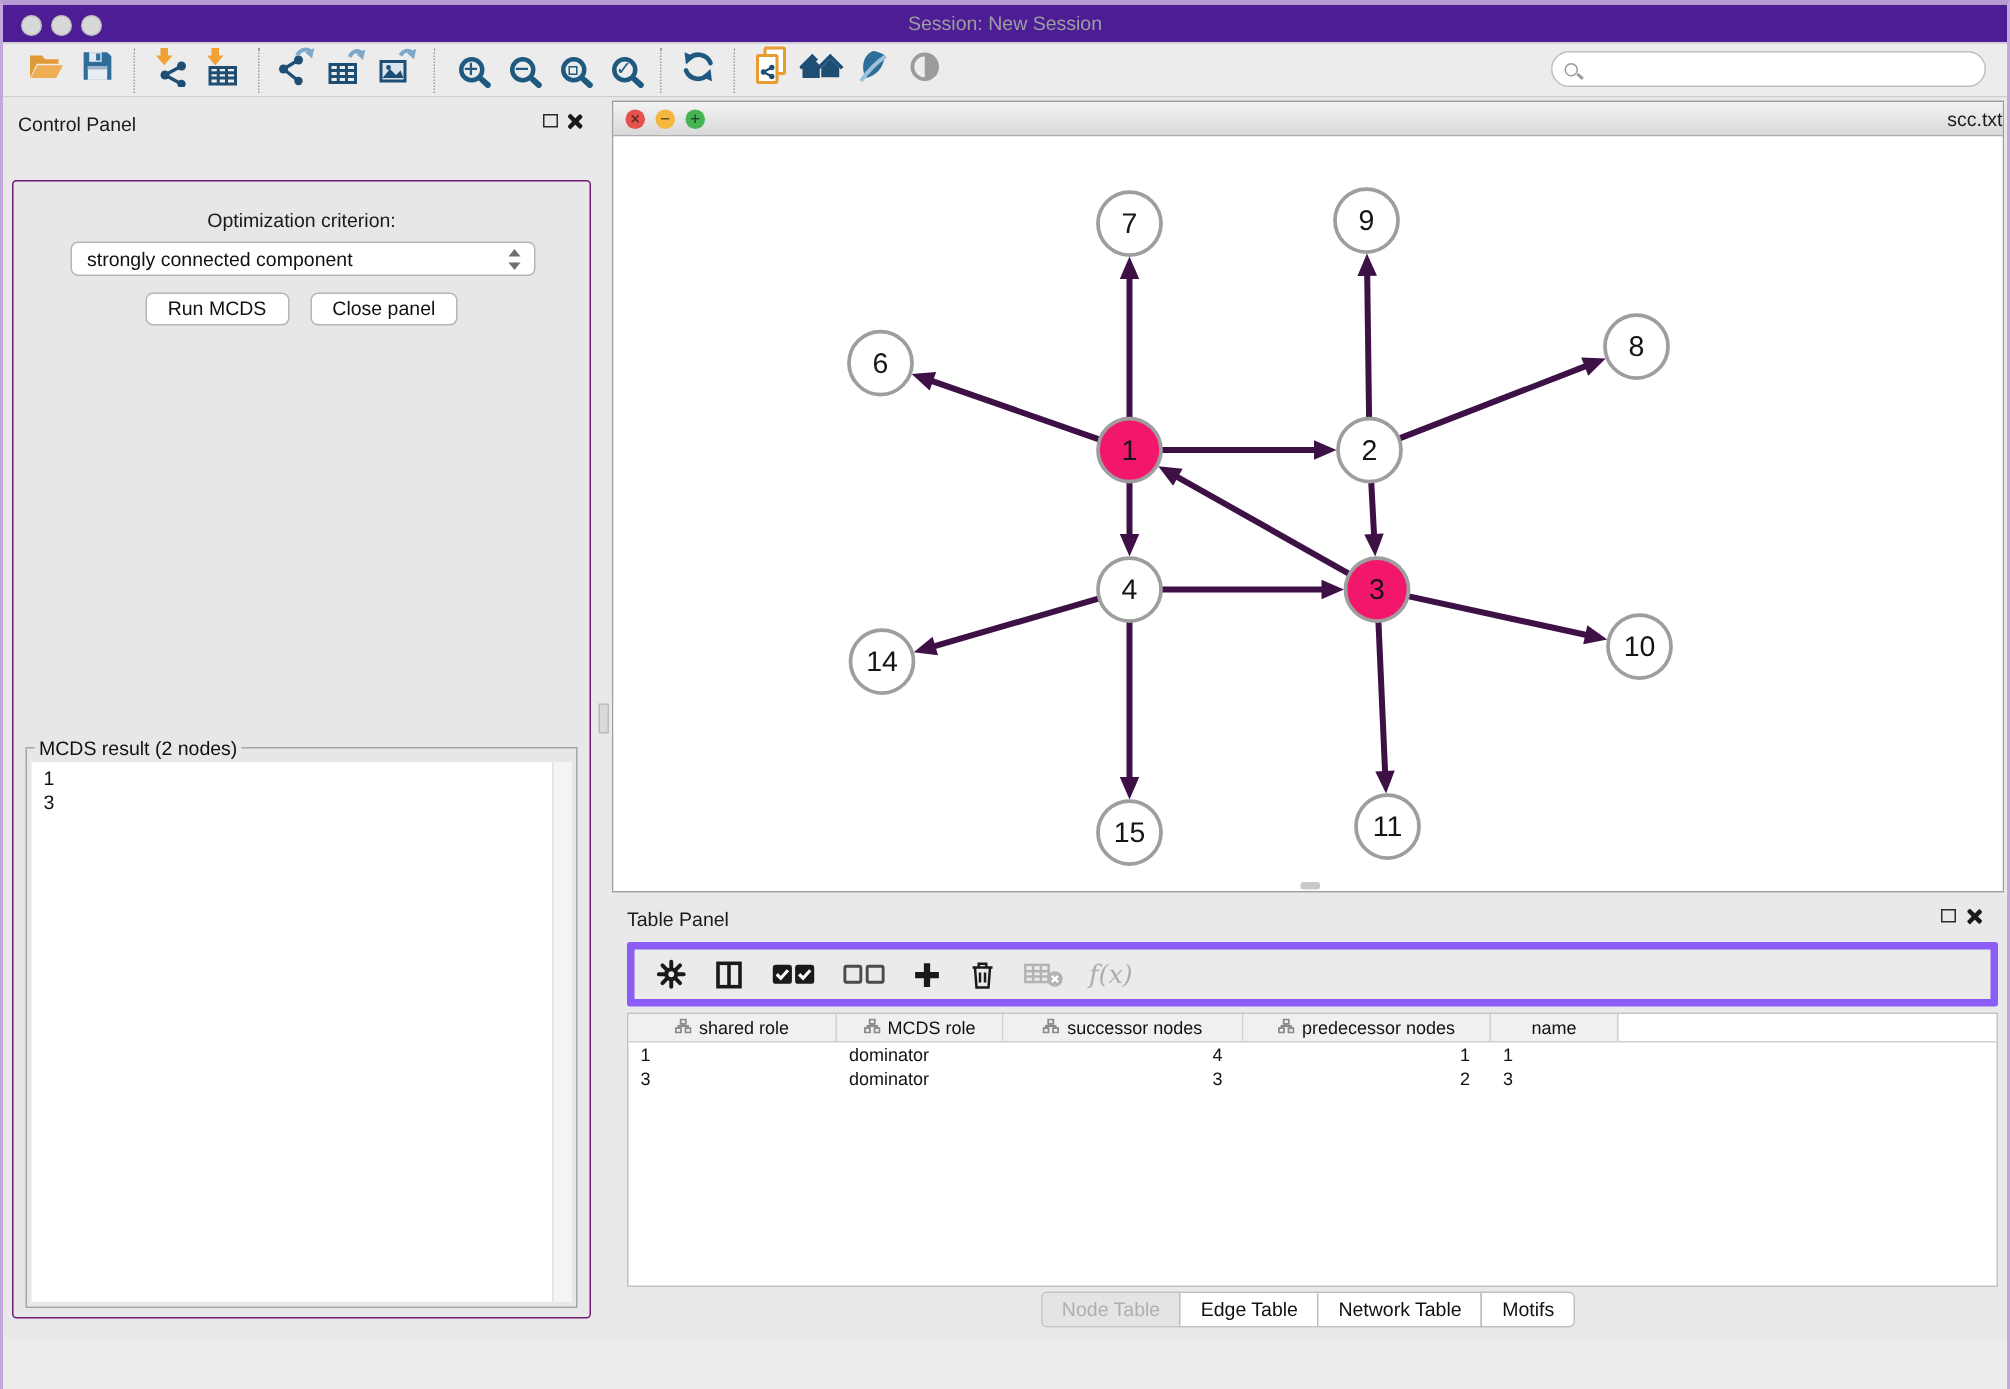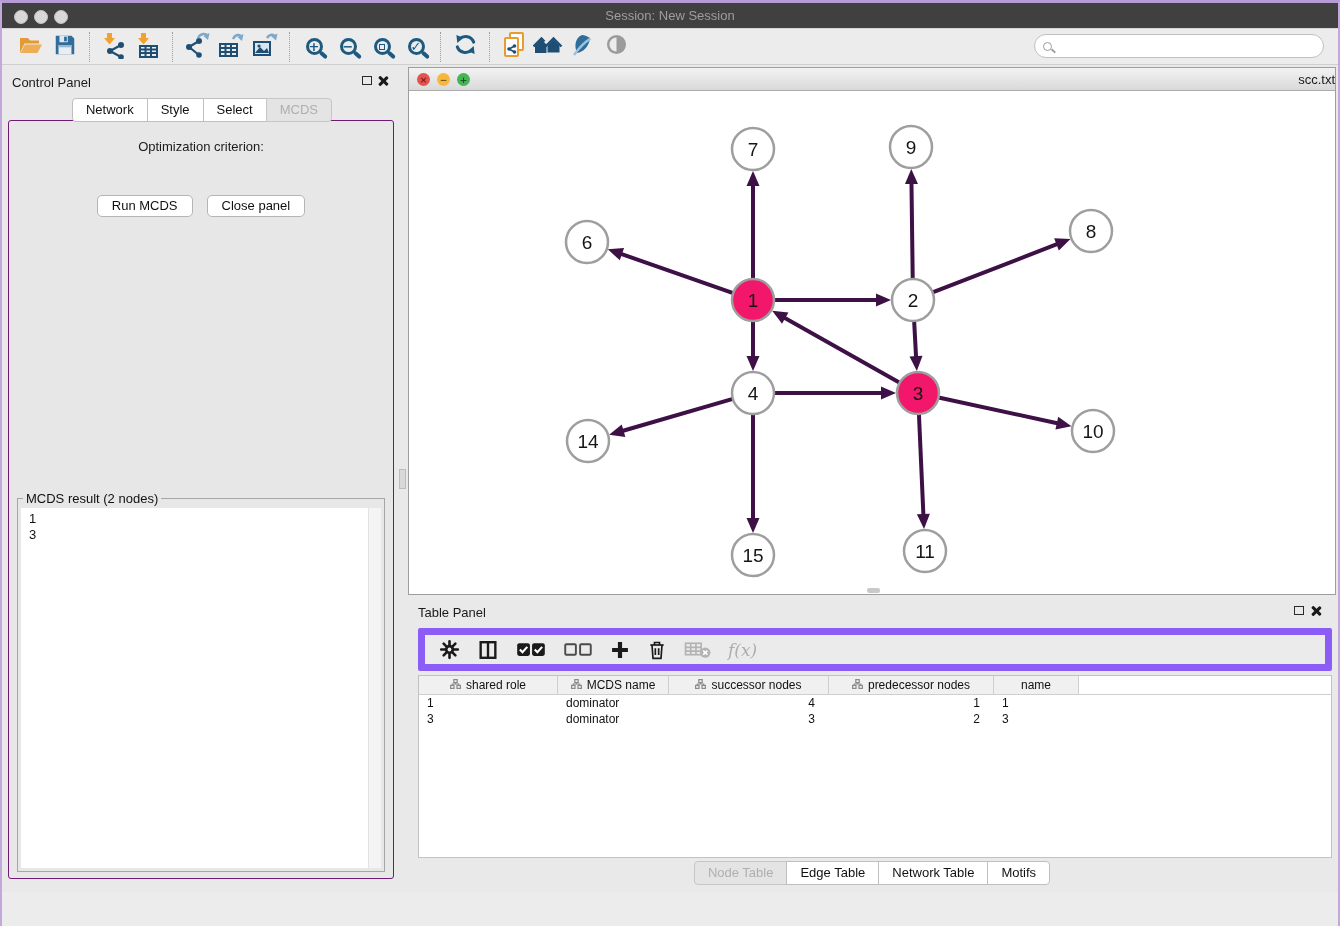--- a/index.html
+++ b/index.html
@@ -3,21 +3,21 @@
 <meta charset="utf-8">
 <style>
   * { margin:0; padding:0; box-sizing:border-box; }
   body { font-family:"Liberation Sans",sans-serif; background:#888; }
   .window {
     position:relative; width:1340px; height:926px; background:#ECECEC;
     border-top:3px solid #B79BD4; border-left:2px solid #C3A9DB; border-right:2px solid #C3A9DB;
     overflow:hidden; font-family:"Liberation Sans",sans-serif;
   }
   
-  .titlebar { position:absolute; left:0; top:0; right:0; height:26px; background:#404040; border-bottom:1px solid #D6D6D6; }
+  .titlebar { position:absolute; left:0; top:0; right:0; height:26px; background:#4c1d95; border-bottom:1px solid #D6D6D6; }
   .tl-dot { position:absolute; top:7px; width:14px; height:14px; border-radius:50%; background:#D8D8D8; border:1px solid #C2C2C2; }
   .titlebar .t1{left:12px}.titlebar .t2{left:32px}.titlebar .t3{left:52px}
   .win-title { position:absolute; left:0; right:0; top:5px; text-align:center; font-size:13px; color:#9E9E9E; }
   
   .toolbar { position:absolute; left:0; top:26px; right:0; height:36px; background:#ECECEC; border-bottom:1px solid #CFCFCF; display:flex; align-items:center; padding-left:12px; }
   .tb-btn { width:34px; height:32px; display:flex; align-items:center; justify-content:center; }
   .tb-sep { width:1px; height:30px; border-left:1px dotted #9E9E9E; margin:0 7px; }
   .mag { position:relative; width:17px; height:17px; border:3px solid #1E5A80; border-radius:50%; color:#1E5A80; display:flex; align-items:center; justify-content:center; font:700 13px "DejaVu Sans",sans-serif; line-height:1; }
   .mag::after { content:""; position:absolute; width:9px; height:3.5px; background:#1E5A80; border-radius:2px; right:-8px; bottom:-4px; transform:rotate(42deg); }
   .mag .sq { width:6px; height:6px; border:1.6px solid #1E5A80; }
@@ -56,21 +56,21 @@
   
   .net-window { position:absolute; left:406px; top:2px; width:928px; height:528px; background:#FFF; border:1px solid #9E9E9E; }
   .net-titlebar { position:absolute; left:0; right:0; top:0; height:23px; background:linear-gradient(#F3F3F3,#D9D9D9); border-bottom:1px solid #ACACAC; }
   .nt-dot { position:absolute; top:5px; width:13px; height:13px; border-radius:50%; display:flex; align-items:center; justify-content:center; font:700 9px "DejaVu Sans",sans-serif; color:rgba(0,0,0,.55); }
   .net-title { position:absolute; left:0; right:0; top:4px; text-align:right; font-size:13px; color:#1A1A1A; }
   .net-canvas { position:absolute; left:0; right:0; top:23px; bottom:0; background:#FFF; }
   .net-hscroll { position:absolute; left:458px; bottom:1px; width:13px; height:5px; background:#C9C9C9; border-radius:2px; }
   
   .table-panel { position:absolute; left:406px; top:534px; width:928px; bottom:0; }
   .tp-title { position:absolute; left:10px; top:6px; font-size:13px; color:#1A1A1A; }
-  .tp-toolbar { position:absolute; left:10px; right:4px; top:29px; height:43px; background:#EBEBEB; border:7px solid #8b5cf6; border-radius:2px; display:flex; align-items:center; gap:17px; padding-left:14px;text-align:right; }
+  .tp-toolbar { position:absolute; left:10px; right:4px; top:29px; height:43px; background:#EBEBEB; border:5px solid #8b5cf6; border-radius:2px; display:flex; align-items:center; gap:17px; padding-left:14px;text-align:right; }
   .tp-toolbar .ticon { display:flex; align-items:center; justify-content:center; }
   .fx { font:italic 17px "DejaVu Serif",serif; color:#ADADAD; }
   .data-table { position:absolute; left:10px; right:4px; top:76px; height:183px; background:#FFF; border:1px solid #C2C2C2; overflow:hidden; }
   .thead { display:flex; height:19px; border-bottom:1px solid #CFCFCF; }
   .th { background:#F0F0F0; border-right:1px solid #CFCFCF; display:flex; align-items:center; justify-content:center; gap:5px; font-size:12px; color:#111; }
   .trow { display:flex; height:16px; font-size:12px; color:#111; }
   .td { overflow:hidden; white-space:nowrap; padding-top:1px; }
   .td.left { text-align:left; padding-left:8px; }
   .td.right { text-align:right; padding-right:14px; }
   .tp-tabs { position:absolute; left:0; right:0; bottom:7px; display:flex; justify-content:center; }
@@ -224,28 +224,26 @@
       <input value="" placeholder="" style="">
     </div>
   </div>
 
   <div class="workspace">
 
     <div class="control-panel">
       <div class="cp-title">Control Panel</div>
       <div class="float-icon" style="right:30px;"></div>
       <div class="close-x" style="right:13px;"></div>
-      <div class="cp-tabs" id="cp-tabs">
-          <div class="tab">Network</div>
-          <div class="tab">Style</div>
-          <div class="tab">Select</div>
-          <div class="tab active">MCDS</div>
-        </div>
       <div class="cp-content">
         <div class="opt-label">Optimization criterion:</div>
+        <div class="select">
+          <span>strongly connected component</span>
+          <span class="stepper"></span>
+        </div>
         <div class="btn-row">
           <button class="btn">Run MCDS</button>
           <button class="btn">Close panel</button>
         </div>
         <div class="fieldset">
           <span class="legend">MCDS result (2 nodes)</span>
           <div class="result-box">
             <div class="result-lines" id="result-lines">
                 <div>1</div>
                 <div>3</div>
@@ -422,21 +420,21 @@
             </div>
             <div class="th" style="width: 111px;">
               <span><svg width="11" height="10" viewBox="0 0 11 10">
                   <g fill="none" stroke="#8A8A8A" stroke-width="1.2">
                     <rect x="3.8" y="0.6" width="3.4" height="3"></rect>
                     <rect x="0.6" y="6.4" width="3.4" height="3"></rect>
                     <rect x="7" y="6.4" width="3.4" height="3"></rect>
                     <path d="M5.5 3.6 v1.4 M2.3 6.4 V5 h6.4 v1.4"></path>
                   </g>
                 </svg></span>
-              <span>MCDS name</span>
+              <span>MCDS role</span>
             </div>
             <div class="th" style="width: 160px;">
               <span><svg width="11" height="10" viewBox="0 0 11 10">
                   <g fill="none" stroke="#8A8A8A" stroke-width="1.2">
                     <rect x="3.8" y="0.6" width="3.4" height="3"></rect>
                     <rect x="0.6" y="6.4" width="3.4" height="3"></rect>
                     <rect x="7" y="6.4" width="3.4" height="3"></rect>
                     <path d="M5.5 3.6 v1.4 M2.3 6.4 V5 h6.4 v1.4"></path>
                   </g>
                 </svg></span>

